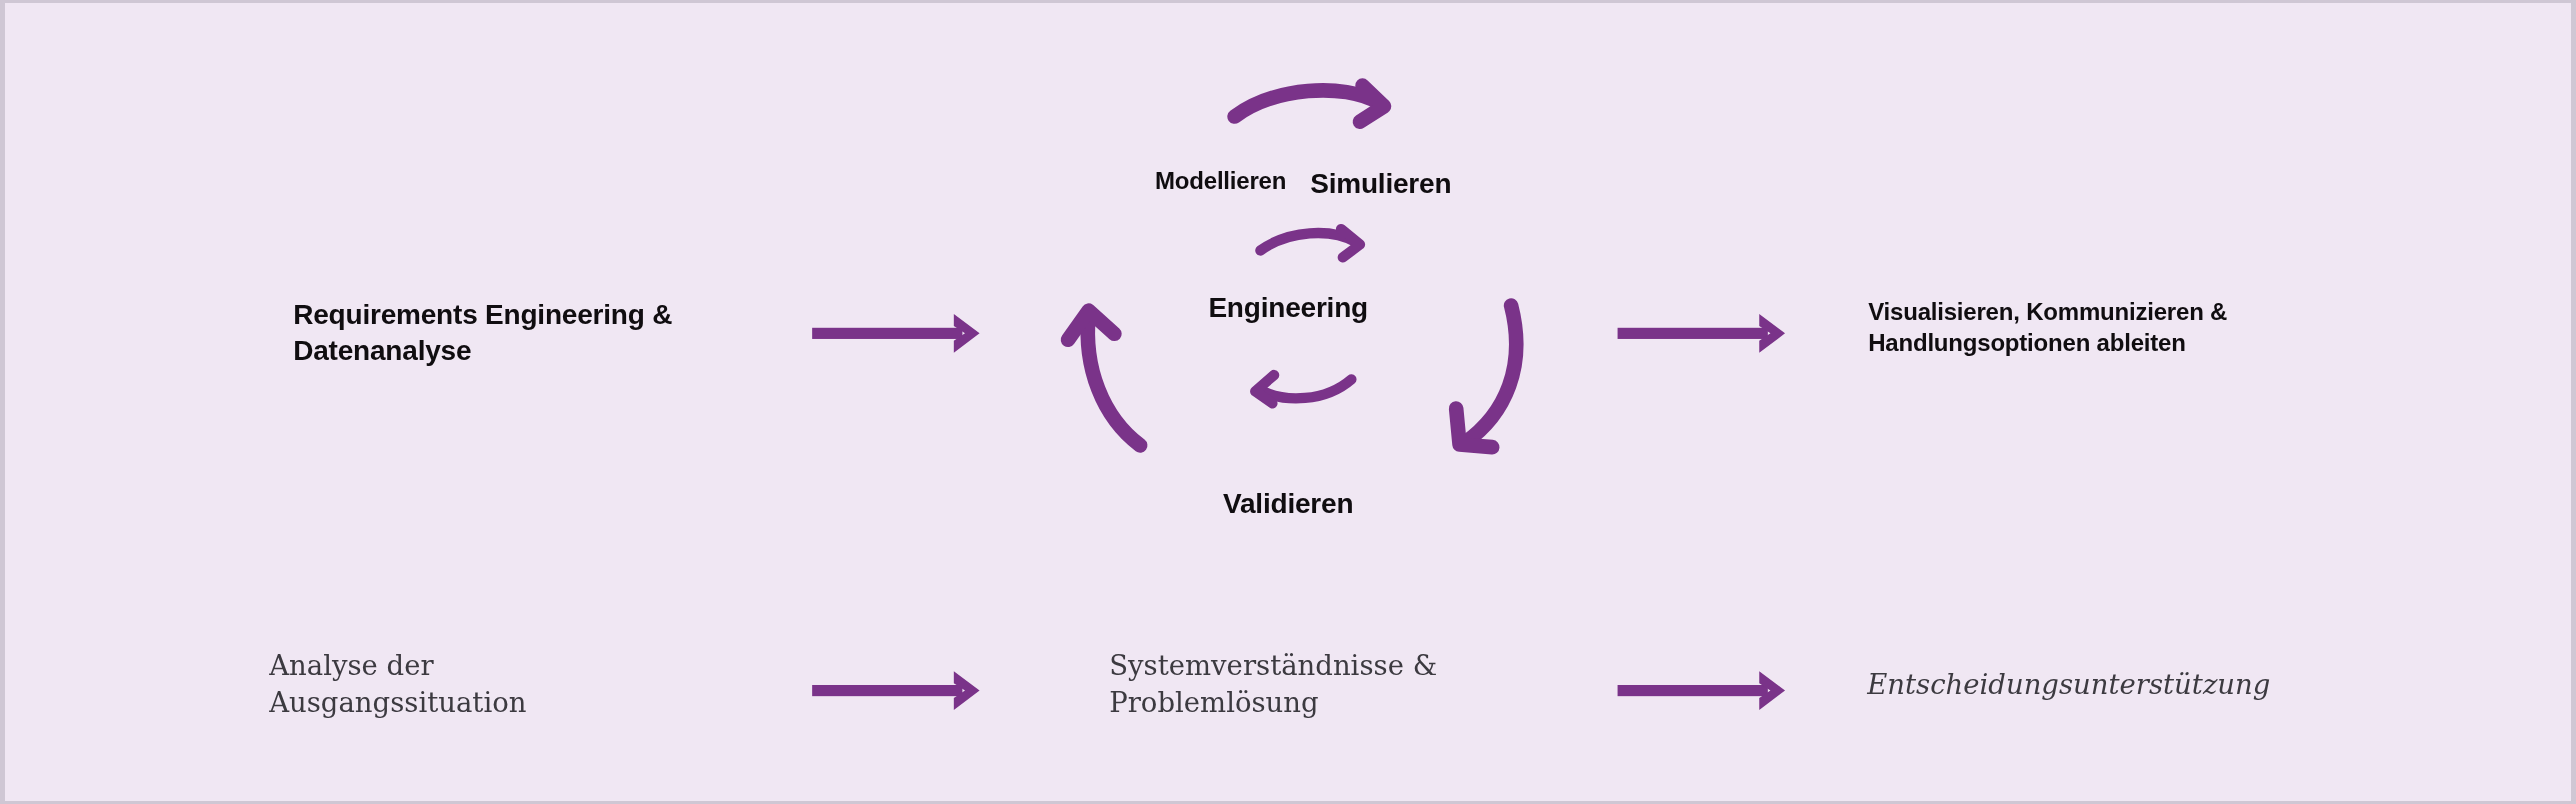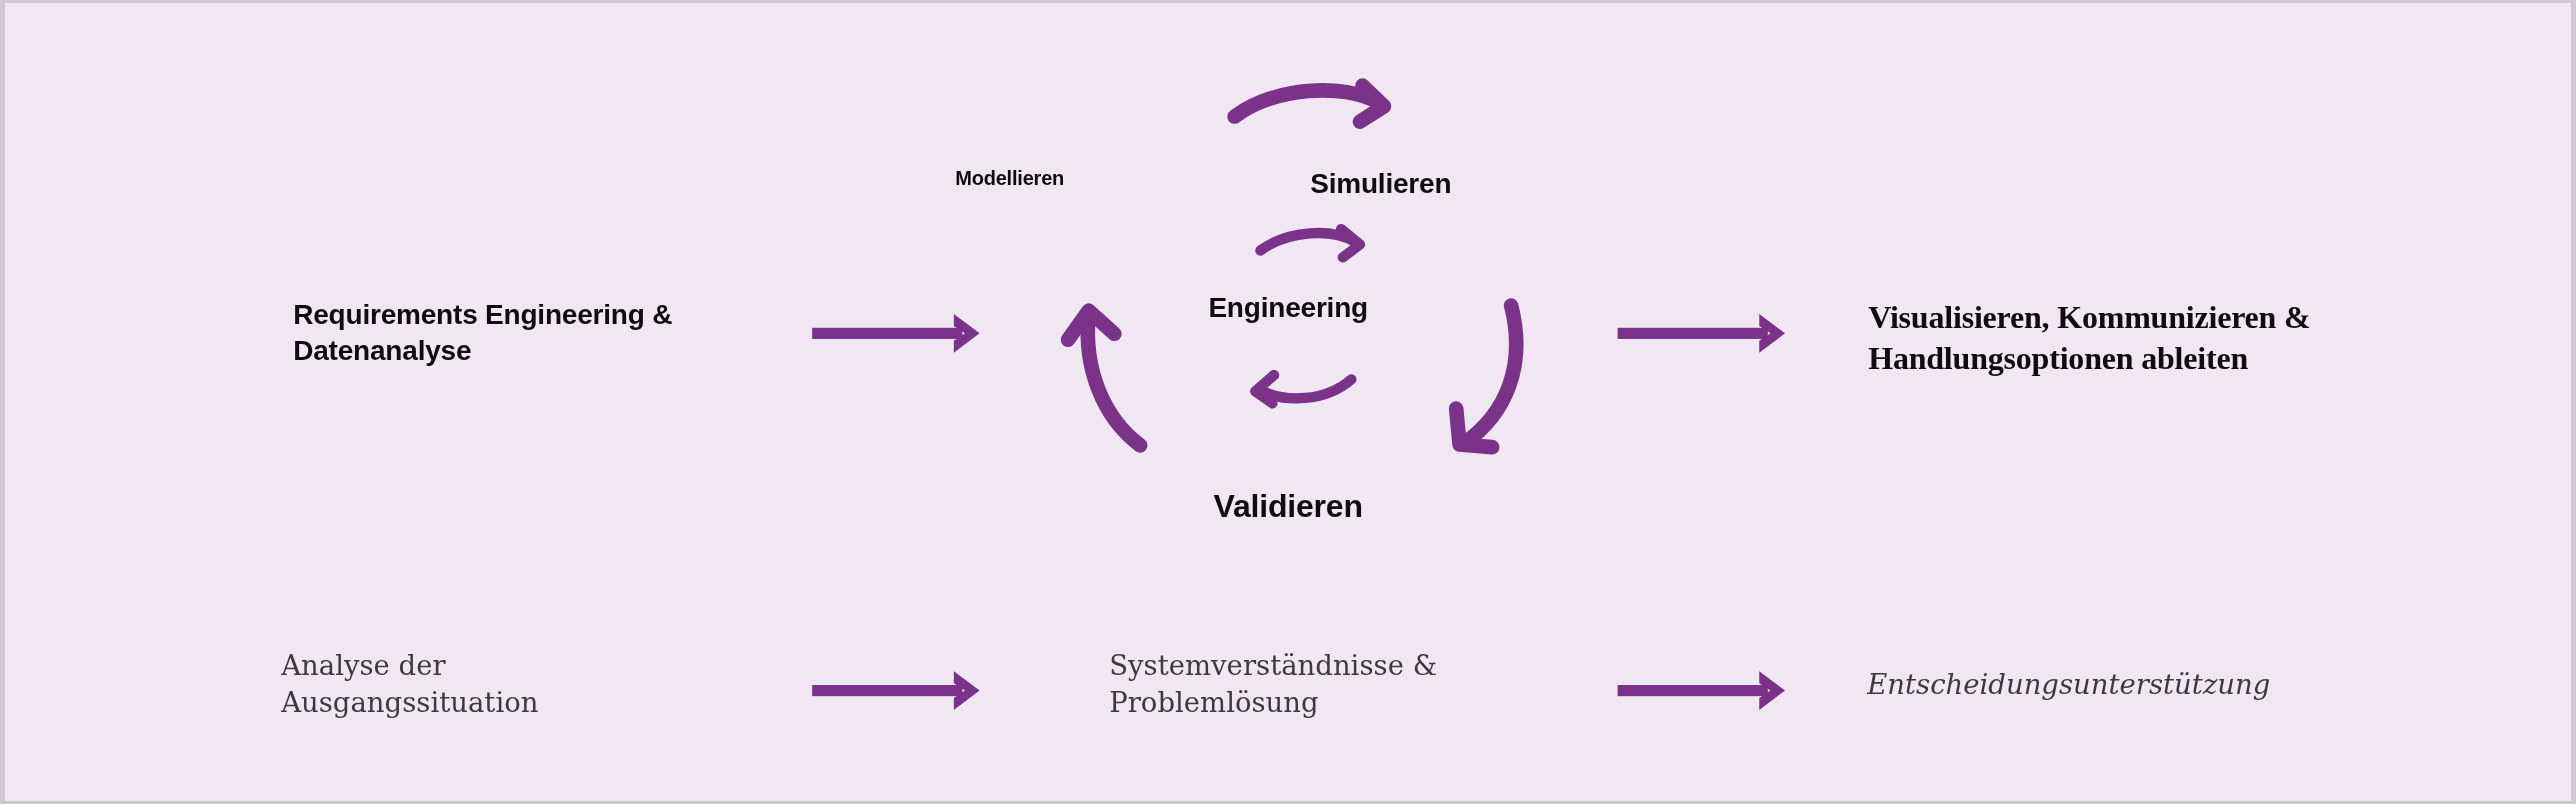--- a/index.html
+++ b/index.html
@@ -49,57 +49,56 @@
     left: 275px;
     top: 294px;
     width: 481px;
     font-size: 28px;
     margin-left: 13px;
   }
   #cap-right {
     left: 1863px;
     top: 294px;
     width: 601px;
-    font-size: 32px;
-    font-family: Liberation Serif, serif;
+    font-size: 24px;
   }
 
   
   #cyc-model {
-    left: 950px;
+    left: 1023px;
     top: 163px;
     width: 258px;
-    text-align: left;
-    font-size: 20px;
+    text-align: right;
+    font-size: 24px;
   }
   #cyc-sim {
     left: 1305px;
     top: 163px;
     width: 412px;
     text-align: left;
     font-size: 28px;
   }
   #cyc-opt {
     left: 1163px;
     top: 287px;
     width: 240px;
     text-align: center;
     font-size: 28px;
   }
   #cyc-val {
     left: 1163px;
     top: 483px;
     width: 240px;
     text-align: center;
-    font-size: 32px;
+    font-size: 28px;
   }
 
   
   #out-left {
-    left: 276px;
+    left: 264px;
     top: 644px;
     width: 404px;
     font-size: 27.5px;
   }
   #out-mid {
     left: 1104px;
     top: 644px;
     width: 429px;
     font-size: 27.5px;
   }

